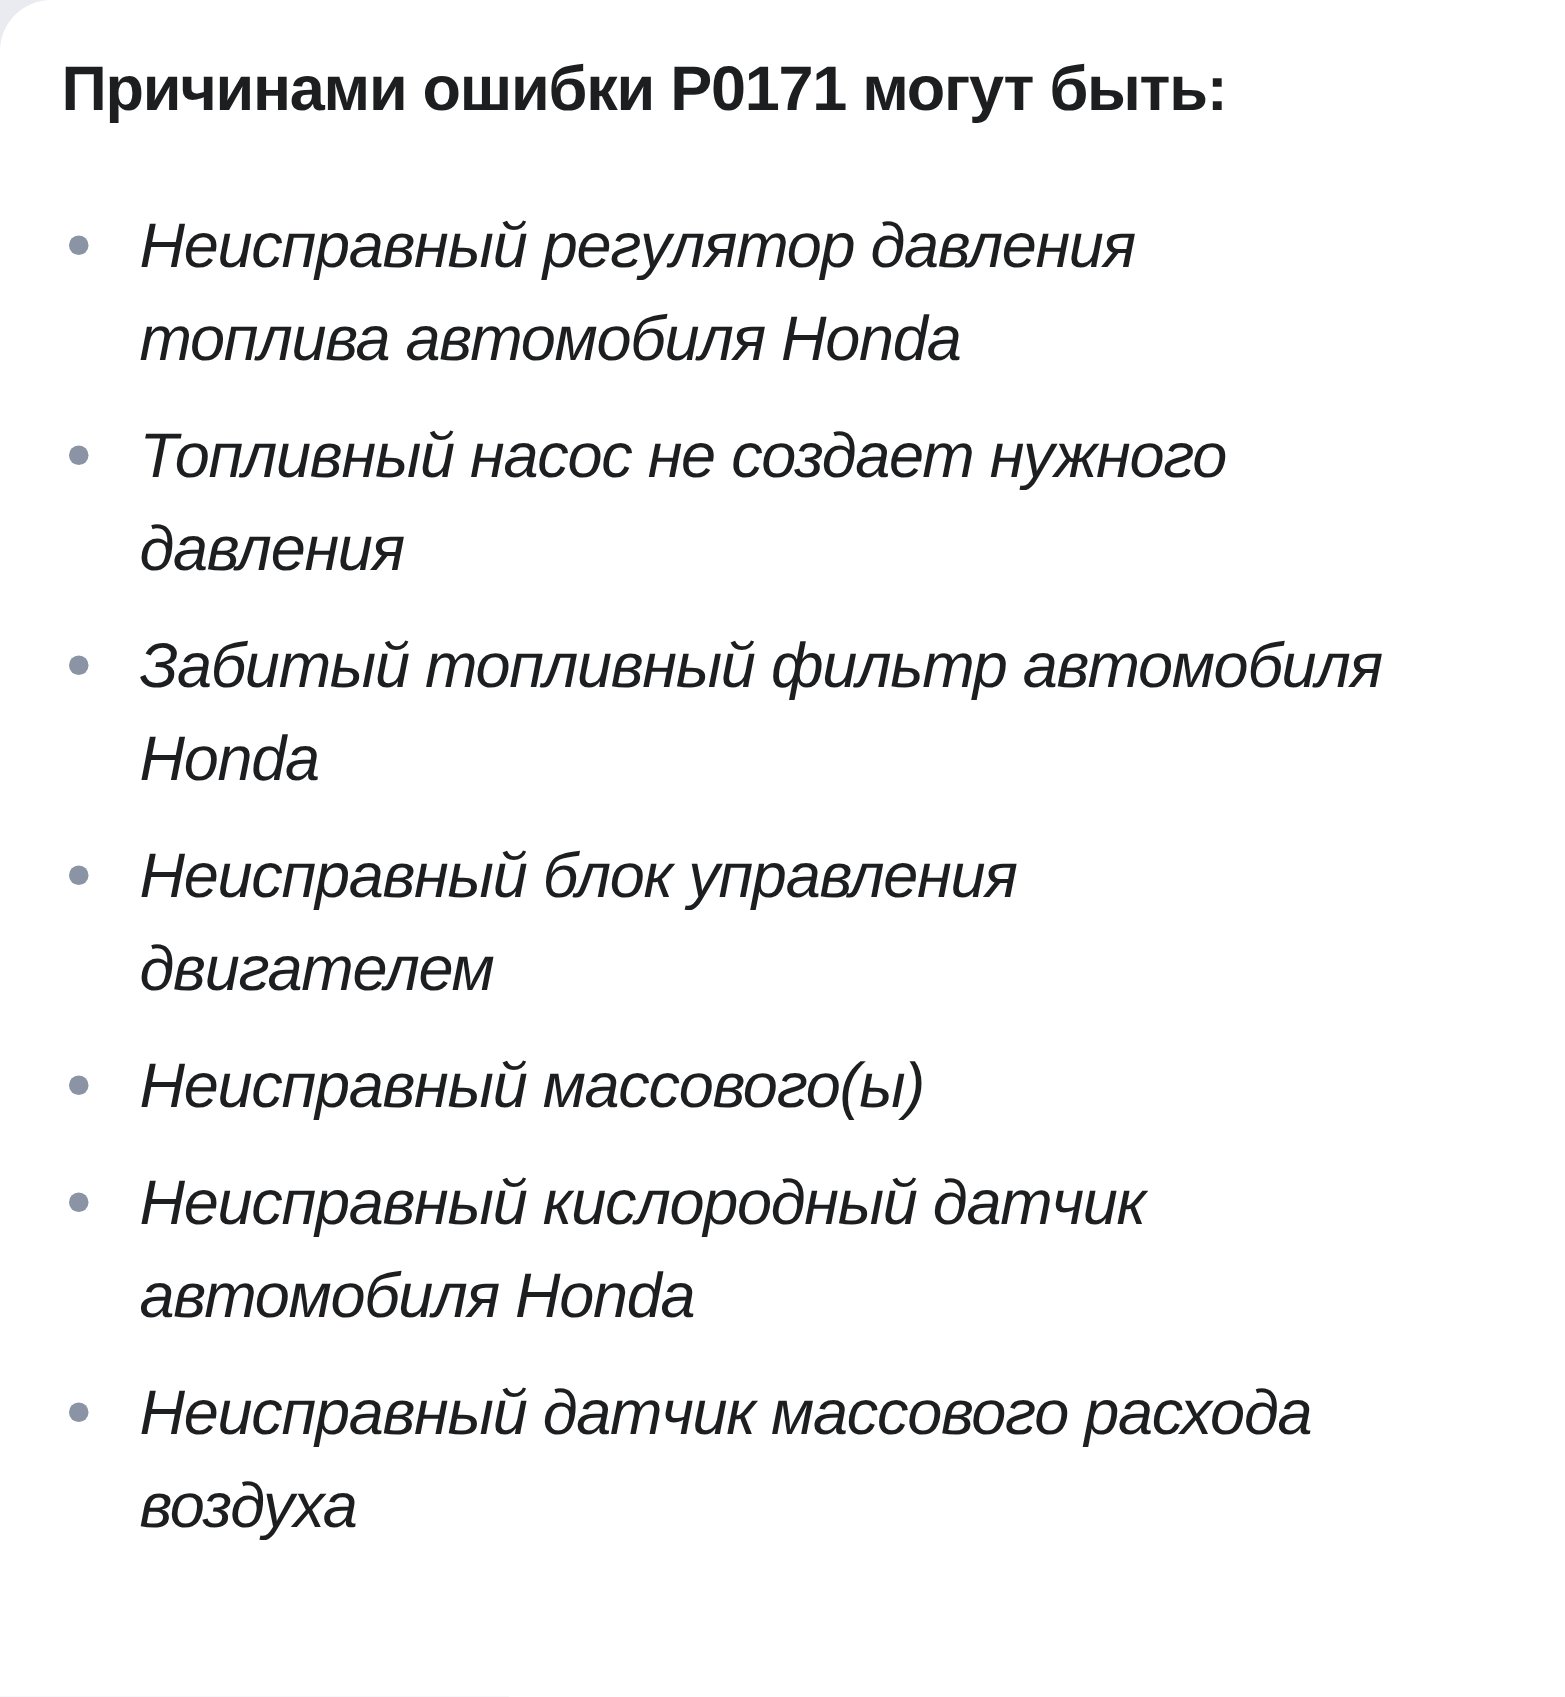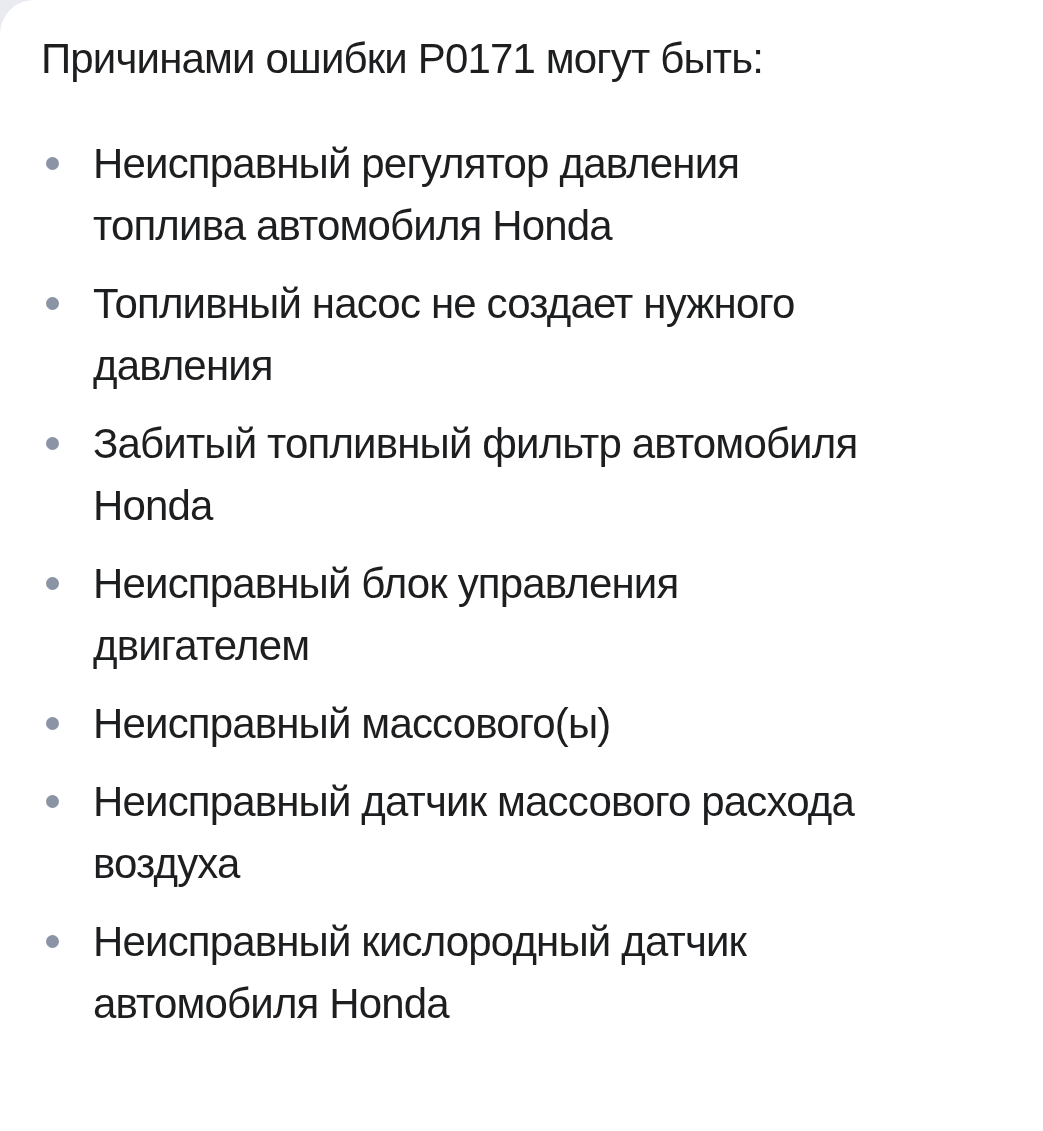--- a/index.html
+++ b/index.html
@@ -23,32 +23,33 @@
     border-top-left-radius: 34px;
     box-sizing: border-box;
     padding: 28px 30px 0 41px;
   }
   .page-title {
     font-size: 42px;
     line-height: 62px;
     letter-spacing: -0.02em;
     color: #1d1e20;
     margin: 0 0 43px 0;
-    font-weight: 400;
+    font-weight: 700;
     white-space: pre-line;
   }
   ul.cause-list {
     list-style: none;
     margin: 0;
     padding: 0;
   }
   ul.cause-list li {
     display: flex;
     align-items: flex-start;
     margin: 0 0 16px 0;
+    font-style: italic;
   }
   .bullet {
     flex: none;
     width: 13px;
     height: 13px;
     border-radius: 50%;
     background: #8a94a4;
     margin: 24px 0 0 5px;
   }
   .item-text {
@@ -86,22 +87,22 @@
       <span class="bullet"></span>
       <span class="item-text">Неисправный блок управления
 двигателем</span>
     </li>
     <li>
       <span class="bullet"></span>
       <span class="item-text">Неисправный массового(ы)</span>
     </li>
     <li>
       <span class="bullet"></span>
-      <span class="item-text">Неисправный датчик массового расхода
-воздуха</span>
+      <span class="item-text">Неисправный кислородный датчик
+автомобиля Honda</span>
     </li>
     <li>
       <span class="bullet"></span>
-      <span class="item-text">Неисправный кислородный датчик
-автомобиля Honda</span>
+      <span class="item-text">Неисправный датчик массового расхода
+воздуха</span>
     </li>
   </ul>
 </div>
 
 </body></html>

